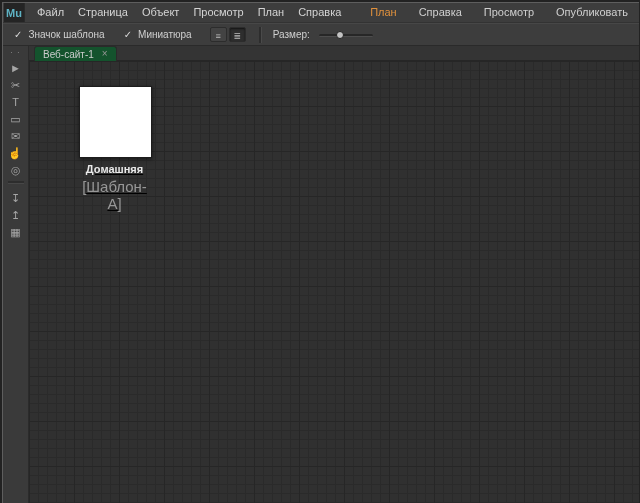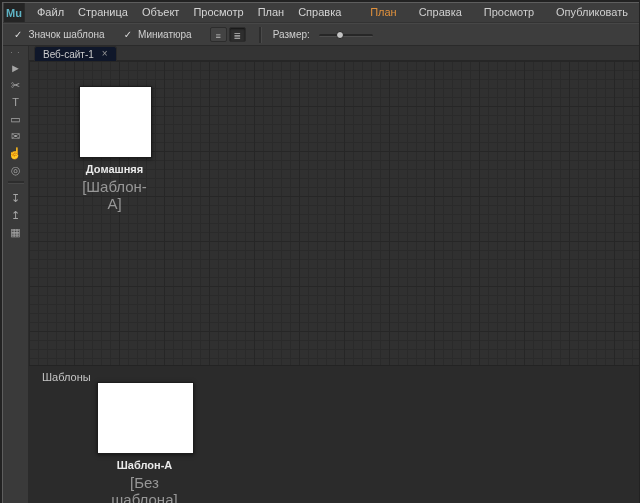--- a/index.html
+++ b/index.html
@@ -62,21 +62,21 @@
   }
 
   
   .tabstrip {
     position:absolute; top:43px; left:26px; right:0; height:15px;
     background:#343434; border-bottom:1px solid #262626;
   }
   .tab {
     position:absolute; left:5px; top:0; height:15px;
     display:flex; align-items:center; gap:6px; padding:0 7px;
-    background:#0f172a; border:1px solid #2a2a2a; border-bottom:none;
+    background:#14532d; border:1px solid #2a2a2a; border-bottom:none;
     border-radius:3px 3px 0 0;
     font-size:10px; color:#cccccc;
   }
   .tab-close { color:#979797; font-size:10px; line-height:10px; }
 
   
   .toolpanel {
     position:absolute; top:43px; left:0; bottom:0; width:26px;
     background:#3a3a3a; border-right:1px solid #2b2b2b;
     display:flex; flex-direction:column; align-items:center;
@@ -92,21 +92,21 @@
     background-color:#303030;
     background-image:
       linear-gradient(to right, #262626 1px, transparent 1px),
       linear-gradient(to bottom, #262626 1px, transparent 1px),
       linear-gradient(to right, #2a2a2a 1px, transparent 1px),
       linear-gradient(to bottom, #2a2a2a 1px, transparent 1px);
     background-size: 45px 45px, 45px 45px, 9px 9px, 9px 9px;
     overflow:hidden;
   }
 
-  .page-item { position:absolute; text-align:center; }
+  .page-item { position:absolute; text-align:center;text-decoration:underline; }
   .thumb {
     background:#ffffff; border:1px solid #1d1d1d;
     box-shadow:0 1px 4px rgba(0,0,0,.55);
     margin:0 auto;
   }
   .page-title { margin-top:4px; font-size:11px; font-weight:bold; color:#eaeaea; }
   .page-subtitle { margin-top:1px; font-size:15px; color:#979797; }
 
   .templates-area {
     position:absolute; left:0; right:0; top:304px; bottom:0;
@@ -184,25 +184,16 @@
   </div>
 
   <div class="canvas">
 
     <div class="page-item" style="left:49px; top:24px; width:73px;">
       <div class="thumb" style="width:73px; height:72px;"></div>
       <div class="page-title">Домашняя</div>
       <div class="page-subtitle">[Шаблон-А]</div>
     </div>
 
-    <div class="templates-area">
-      <div class="templates-heading">Шаблоны</div>
-
-      <div class="page-item" style="left:67px; top:15px; width:97px;">
-        <div class="thumb" style="width:97px; height:72px;"></div>
-        <div class="page-title">Шаблон-А</div>
-        <div class="page-subtitle">[Без шаблона]</div>
-      </div>
-    </div>
 
   </div>
 
 </div>
 
 </body></html>

